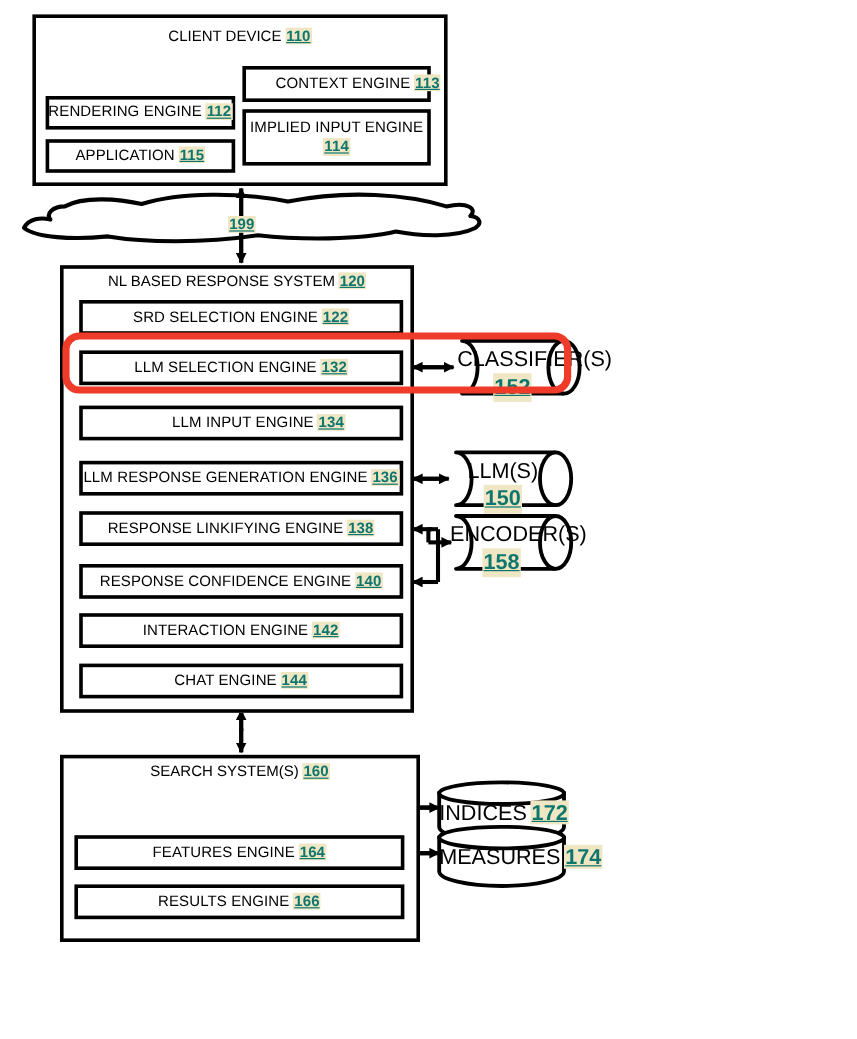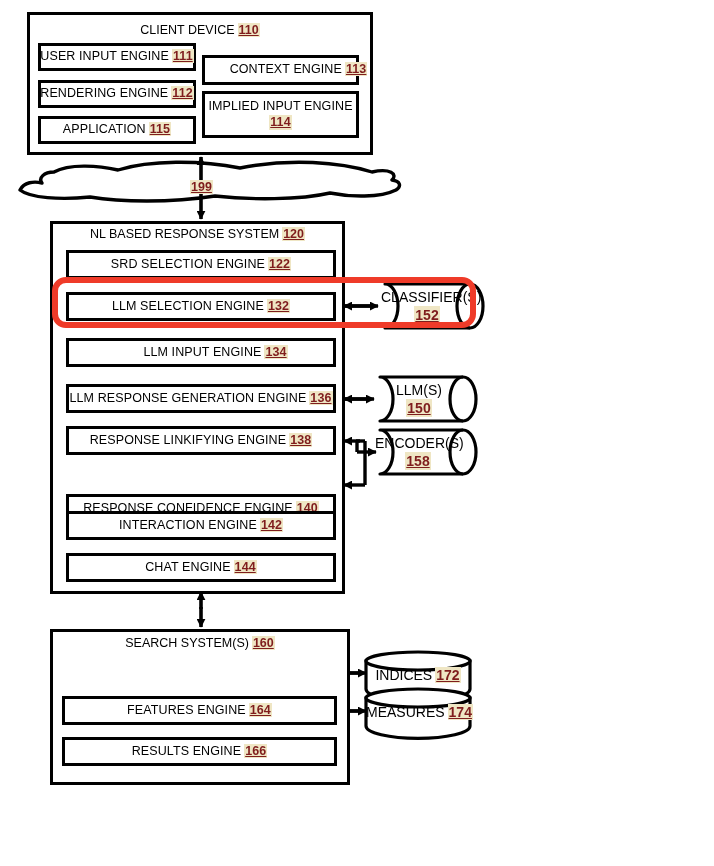--- a/index.html
+++ b/index.html
@@ -50,21 +50,21 @@
 
   .title-label {
     position: absolute;
     font-size: 12.5px;
     text-align: center;
     white-space: nowrap;
   }
 
   
   .ref {
-    color: #7f1d1d;
+    color: #0f766e;
     background: #efe6c4;
     font-weight: bold;
     text-decoration: underline;
     padding: 0 1px;
     margin-left: 3px;
   }
   .ref.block {
     display: block;
     margin-left: 0;
     width: fit-content;
@@ -87,21 +87,21 @@
     border: 6px solid #ef3b29;
     border-radius: 14px;
     box-sizing: border-box;
     background: transparent;
     z-index: 6;
   }
 
   .cyl-text {
     position: absolute;
     text-align: center;
-    font-size: 14px;
+    font-size: 18px;
     line-height: 1.3;
     z-index: 4;
   }
 </style>
 </head>
 <body>
 
 <div id="diagram">
 
   <svg id="vec" viewBox="0 0 714 866">
@@ -181,23 +181,20 @@
 
     <line x1="362" y1="711" x2="340" y2="711" stroke="#000" stroke-width="3.4" marker-end="url(#ah)"></line>
     <line x1="336" y1="711" x2="366" y2="711" stroke="#000" stroke-width="3.4" marker-end="url(#ah)"></line>
   </svg>
 
   <div class="box container-box" style="left:27px; top:12px; width:346px; height:143px;"></div>
   <div class="title-label" style="left:27px; top:23px; width:346px;">
     <span>CLIENT DEVICE</span><span class="ref">110</span>
   </div>
 
-  <div class="box engine-box" style="left:38px; top:43px; width:158px; height:28px;">
-    <span class="label"><span>USER INPUT ENGINE</span><span class="ref">111</span></span>
-  </div>
 
   <div class="box engine-box" style="left:38px; top:80px; width:158px; height:28px;">
     <span class="label"><span>RENDERING ENGINE</span><span class="ref">112</span></span>
   </div>
 
   <div class="box engine-box" style="left:38px; top:116px; width:158px; height:28px;">
     <span class="label"><span>APPLICATION</span><span class="ref">115</span></span>
   </div>
 
   <div class="box engine-box" style="left:202px; top:55px; width:157px; height:30px;padding-left:36px;">
@@ -230,21 +227,21 @@
   </div>
 
   <div class="box engine-box" style="left:66px; top:384px; width:270px; height:29px;">
     <span class="label"><span>LLM RESPONSE GENERATION ENGINE</span><span class="ref">136</span></span>
   </div>
 
   <div class="box engine-box" style="left:66px; top:426px; width:270px; height:29px;">
     <span class="label"><span>RESPONSE LINKIFYING ENGINE</span><span class="ref">138</span></span>
   </div>
 
-  <div class="box engine-box" style="left:66px; top:470px; width:270px; height:29px;margin-top:24px;">
+  <div class="box engine-box" style="left:66px; top:470px; width:270px; height:29px;">
     <span class="label"><span>RESPONSE CONFIDENCE ENGINE</span><span class="ref">140</span></span>
   </div>
 
   <div class="box engine-box" style="left:66px; top:511px; width:270px; height:29px;">
     <span class="label"><span>INTERACTION ENGINE</span><span class="ref">142</span></span>
   </div>
 
   <div class="box engine-box" style="left:66px; top:553px; width:270px; height:29px;">
     <span class="label"><span>CHAT ENGINE</span><span class="ref">144</span></span>
   </div>

